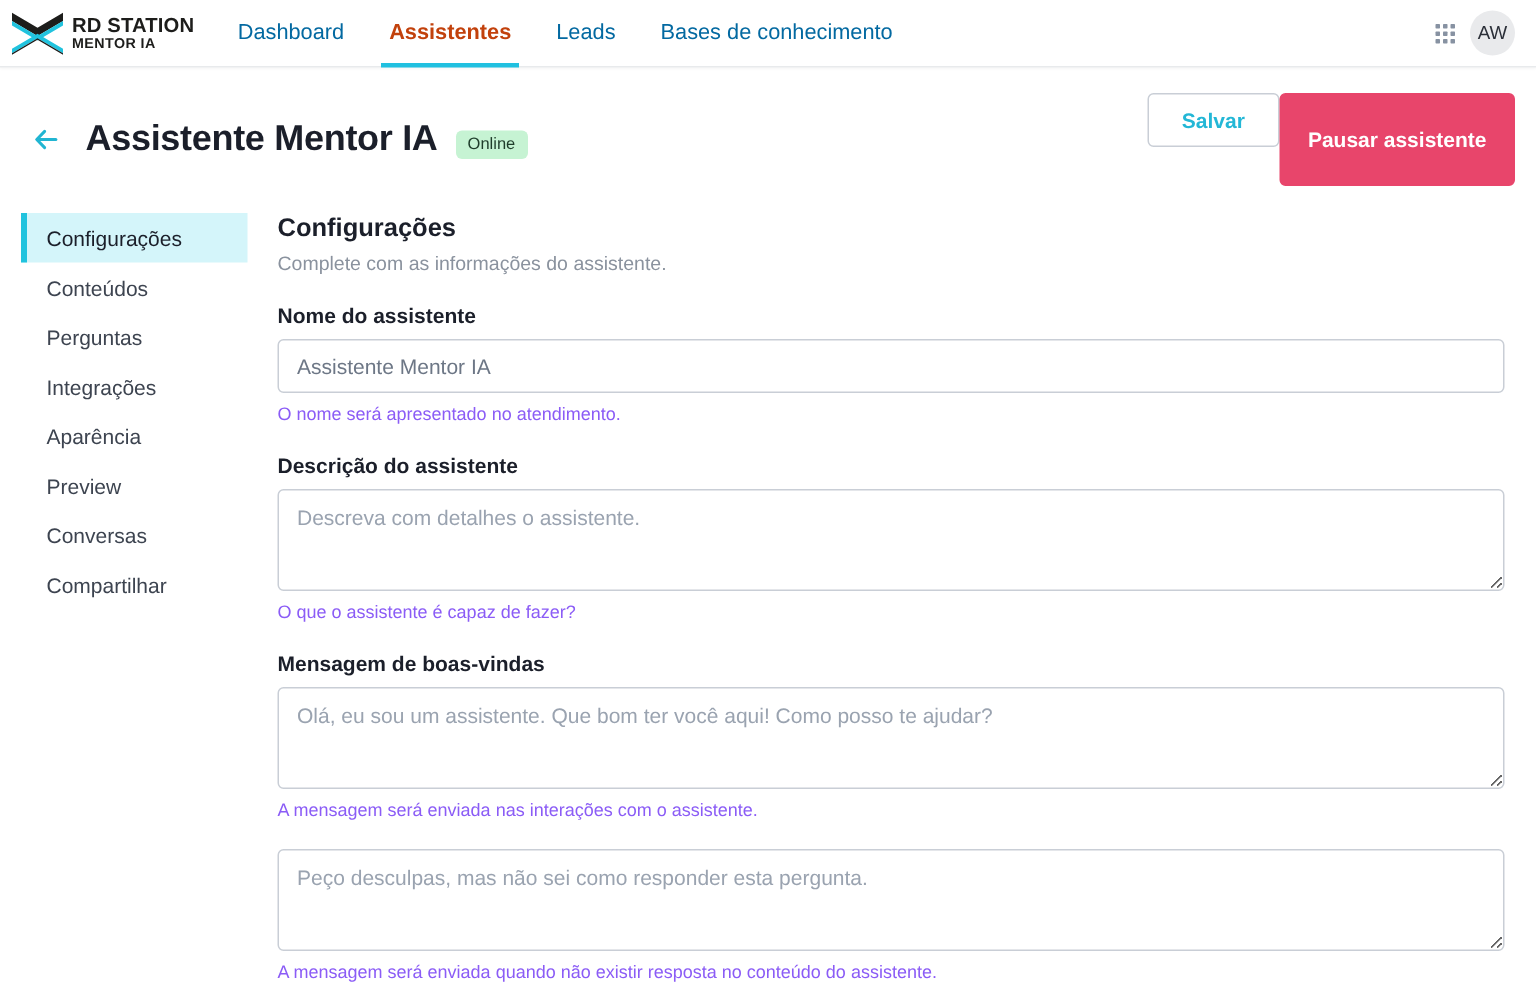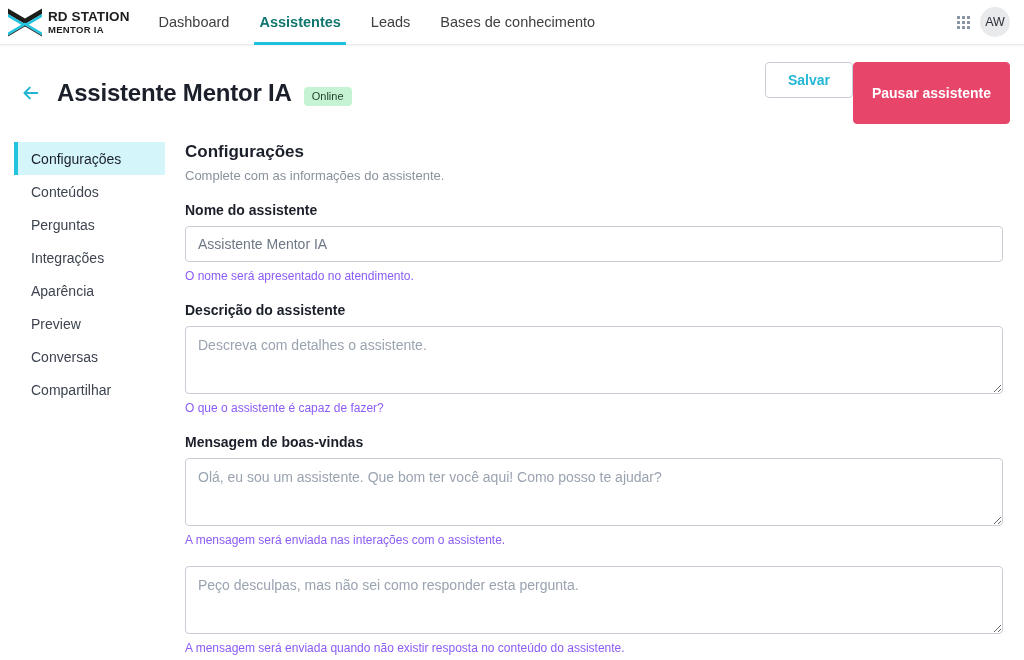--- a/index.html
+++ b/index.html
@@ -41,25 +41,25 @@
     color: #1d1d1b; display: block; margin-top: 2px;
   }
 
   .navlinks { display: flex; align-items: center; height: 45px; }
   .navlink {
     position: relative;
     height: 45px;
     display: flex; align-items: center;
     padding: 0 15px;
     font-size: 14.5px;
-    color: #404040;
+    color: #0369a1;
     cursor: pointer;
     white-space: nowrap;
   }
-  .navlink.active { color: #0f766e; font-weight: bold; }
+  .navlink.active { color: #c2410c; font-weight: bold; }
   .navlink.active::after {
     content: "";
     position: absolute; left: 10px; right: 10px; bottom: 0;
     height: 3px; background: #20c0e0;
   }
 
   .nav-right {
     margin-left: auto;
     display: flex; align-items: center;
     padding-right: 14px;

